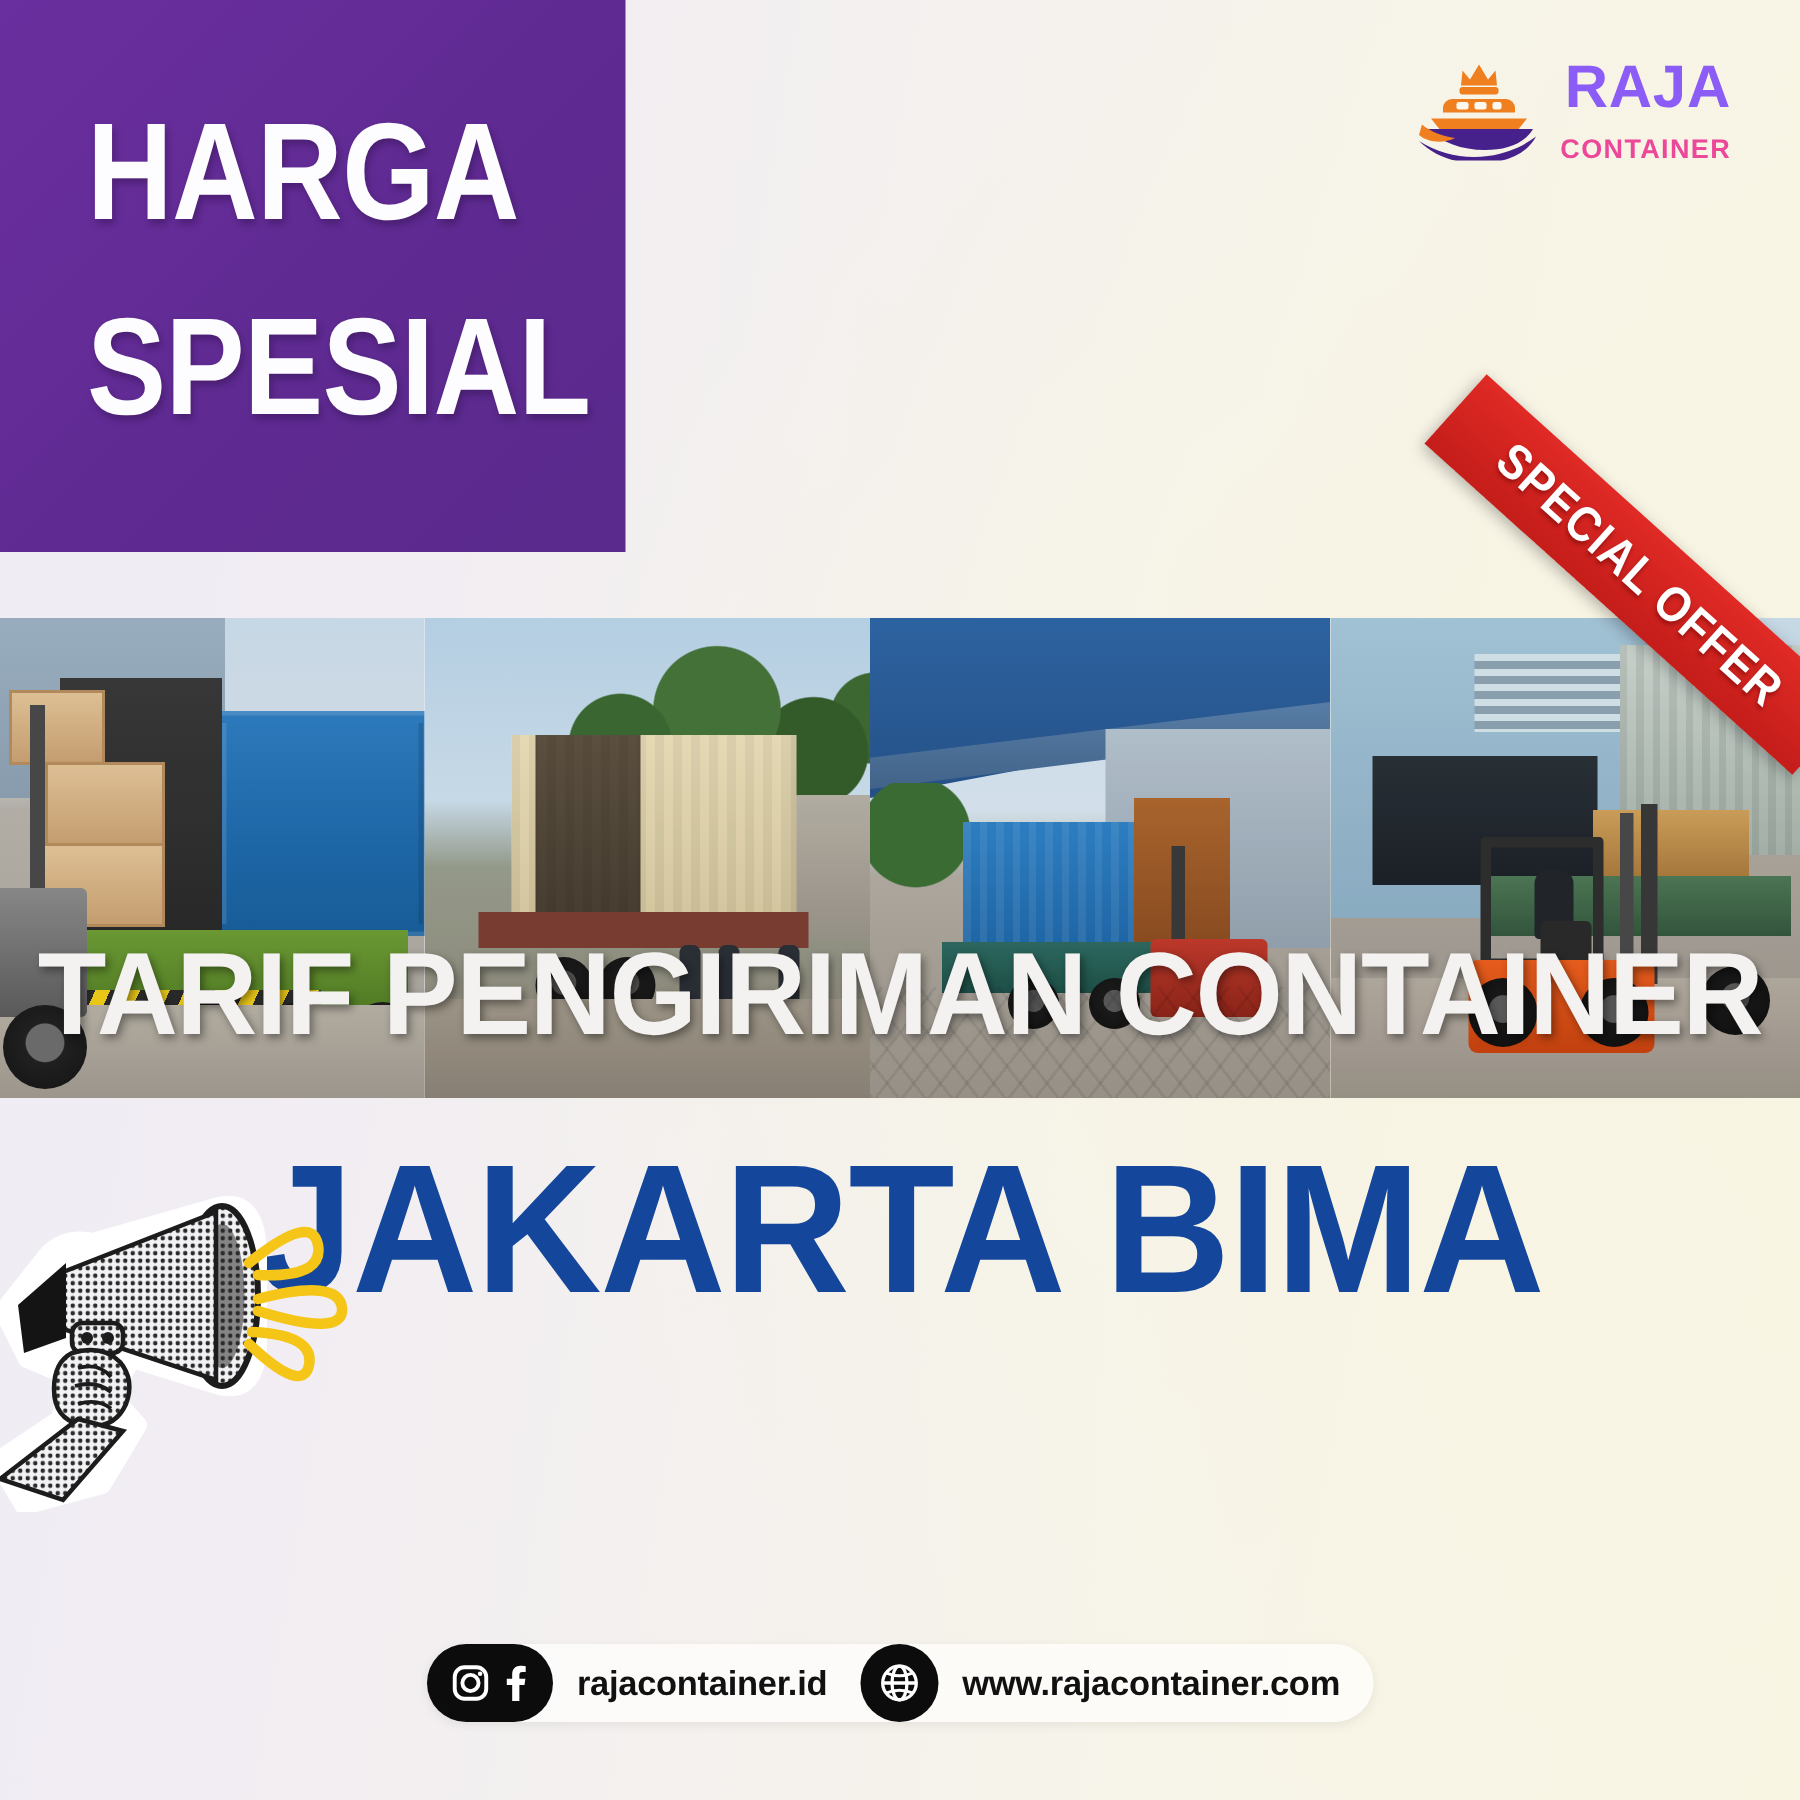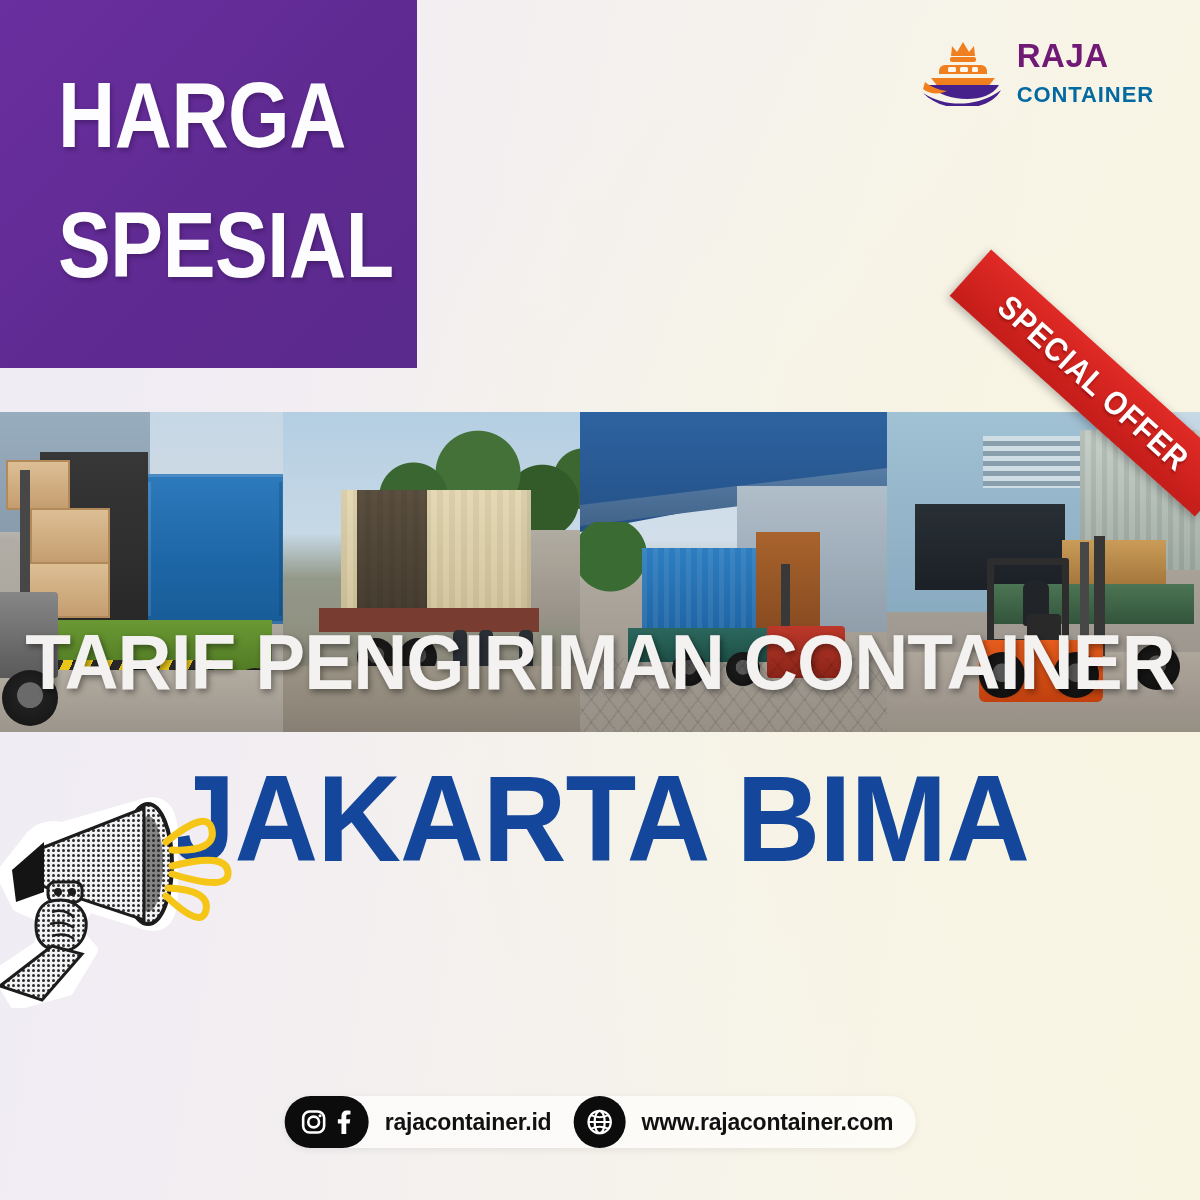--- a/index.html
+++ b/index.html
@@ -30,25 +30,26 @@
   #harga-block .hline.l2{ margin-top:40px; }
 
   
   #logo{
     position:absolute; right:46px; top:38px;
     display:flex; align-items:center; gap:12px;
   }
   #logo .mark{ width:84px; height:68px; position:relative; flex:none; }
   #logo .words{ display:flex; flex-direction:column; line-height:1; }
   #logo .w-raja{
-    color:#701a75; font-weight:700; font-size:33px; letter-spacing:0.5px;
+    color:#8b5cf6; font-weight:700; font-size:40px; letter-spacing:0.5px;
     font-family:"Liberation Sans",sans-serif;
+    text-align:right;
   }
   #logo .w-container{
-    color:#0369a1; font-weight:700; font-size:22px; letter-spacing:0.9px;
+    color:#ec4899; font-weight:700; font-size:18px; letter-spacing:0.9px;
     margin-top:12px; font-family:"Liberation Sans",sans-serif;
   }
 
   
   #photo-strip{
     position:absolute; left:0; top:412px; width:1200px; height:320px;
     display:flex; overflow:hidden;
   }
   #photo-strip .pane{ position:relative; height:100%; overflow:hidden; }
   #photo-strip .p1{ width:283px; }

